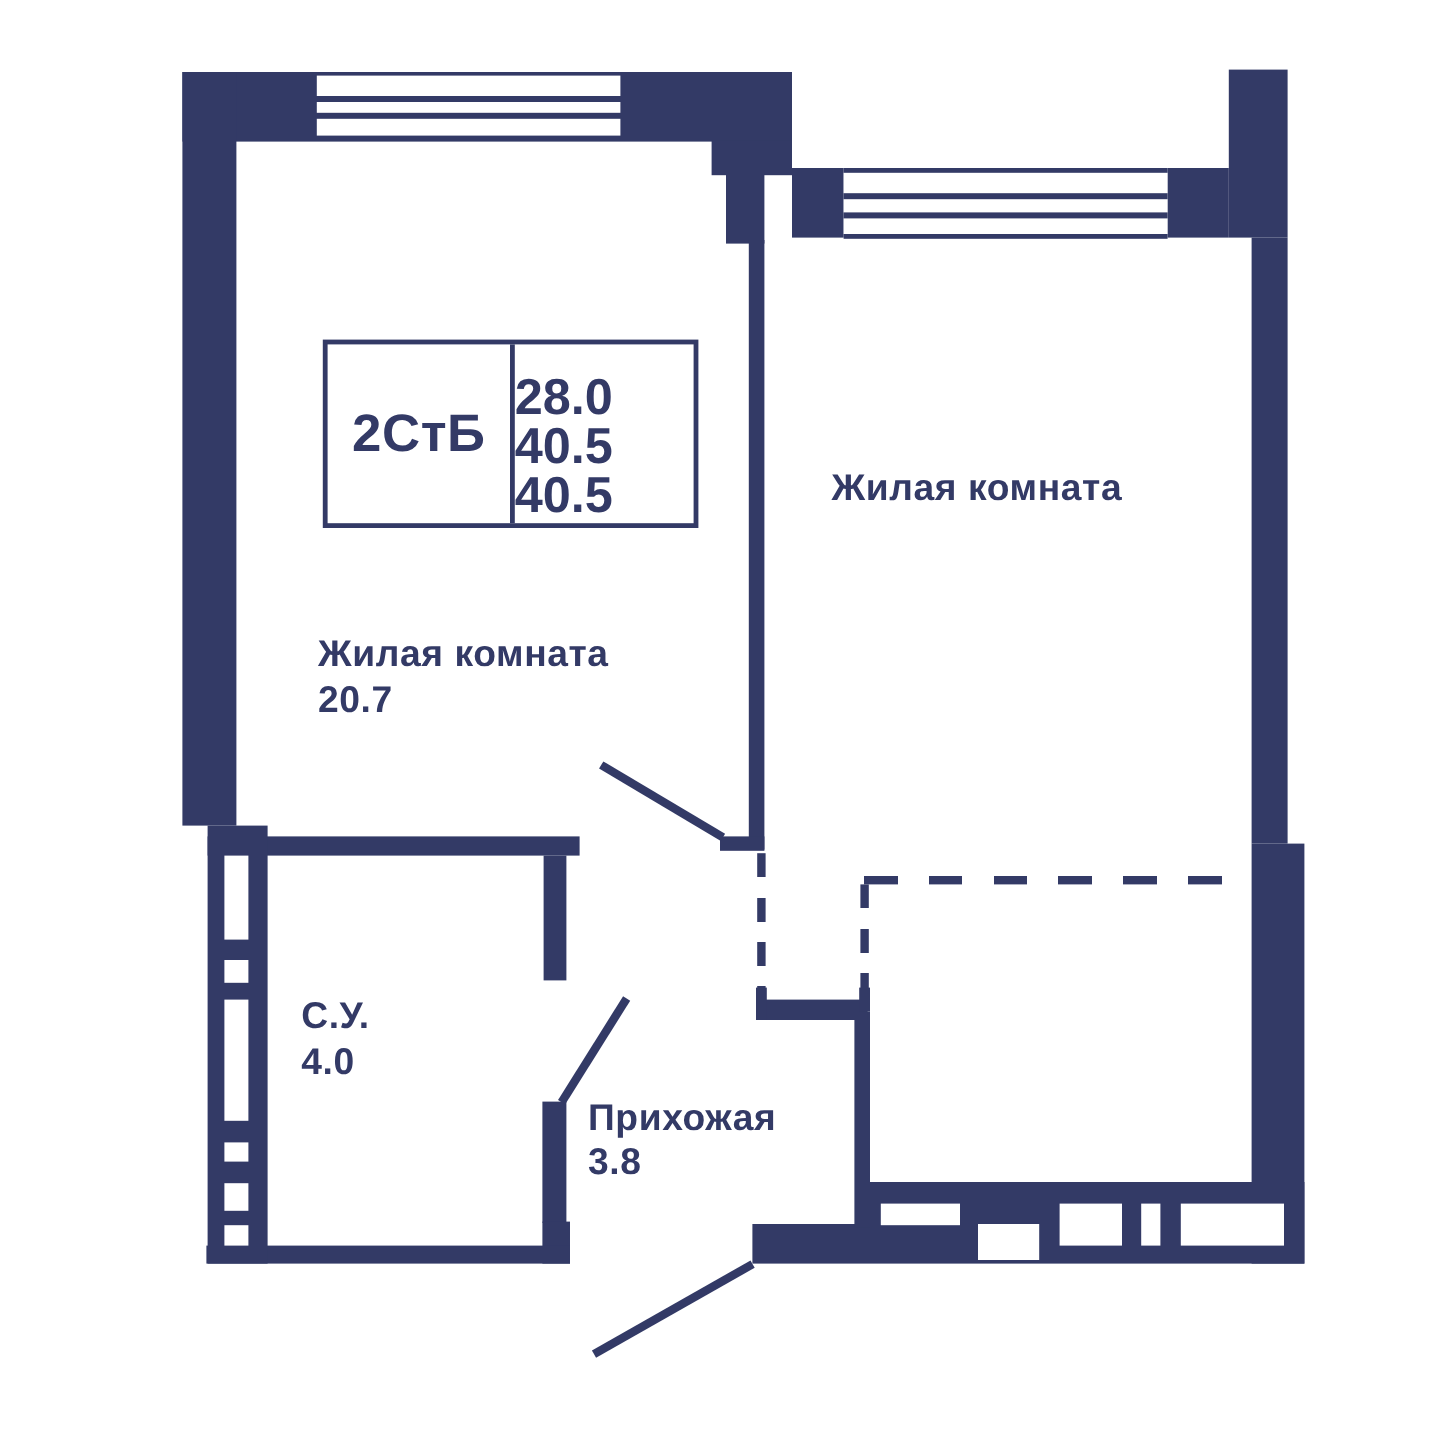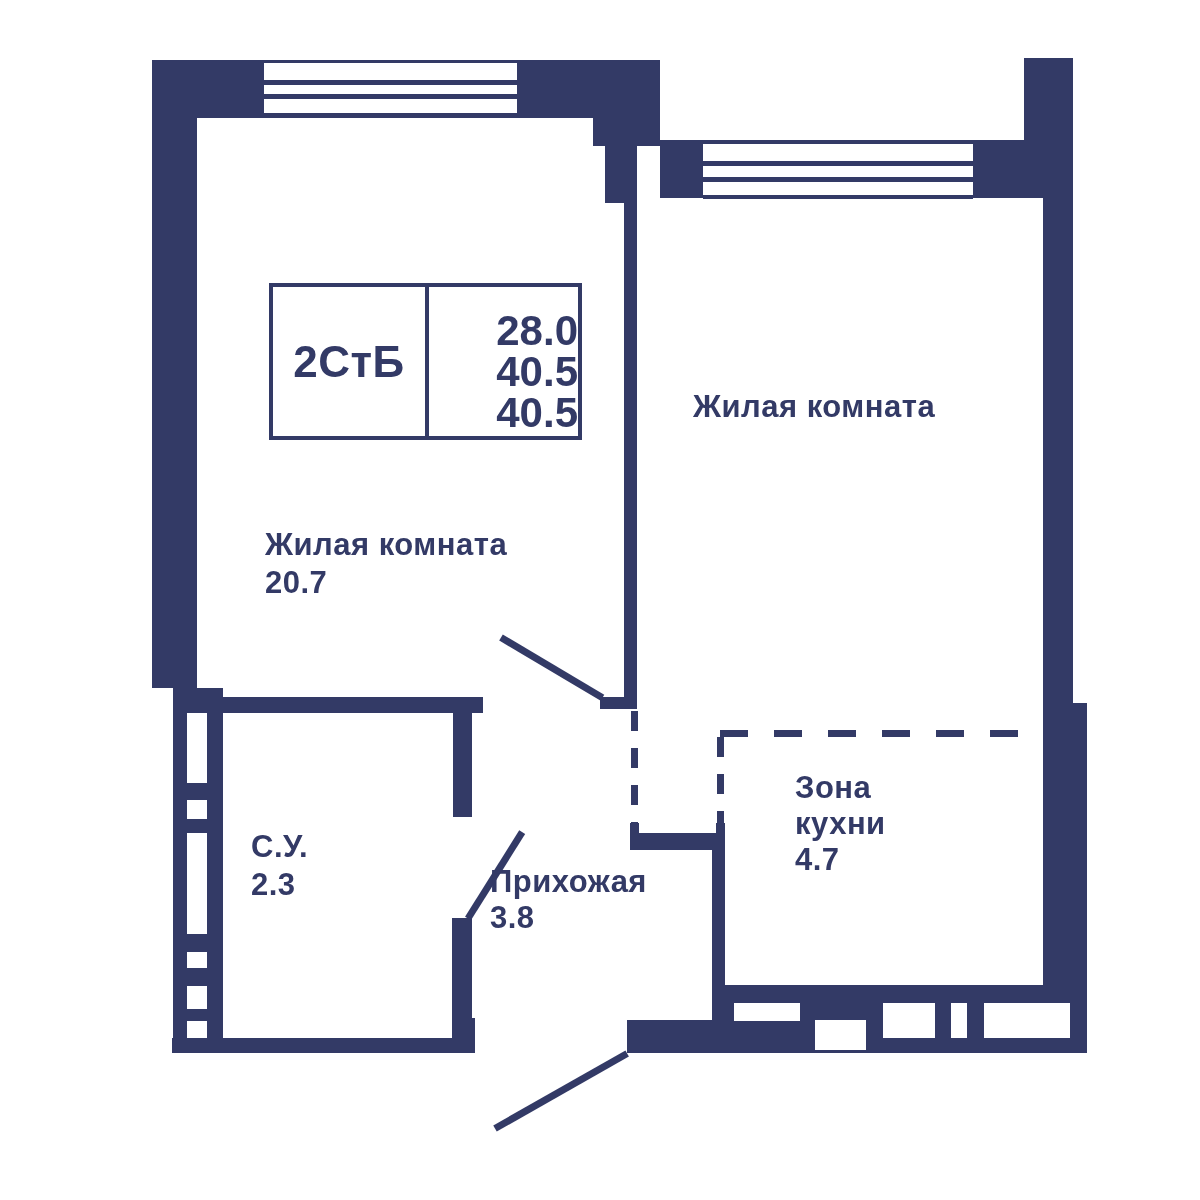--- a/index.html
+++ b/index.html
@@ -21,21 +21,21 @@
     position:absolute;left:269px;top:283px;width:313px;height:157px;
     border:4px solid var(--wall-color,#333a66);box-sizing:border-box;background:var(--bg-color,#ffffff);
     display:flex;align-items:stretch;
   }
   .info-box .cell-type{
     width:156px;display:flex;align-items:center;justify-content:center;
     border-right:4px solid var(--wall-color,#333a66);box-sizing:border-box;
     font-size:44px;font-weight:600;letter-spacing:.5px;
   }
   .info-box .cell-areas{
-    flex:1;display:flex;flex-direction:column;align-items:flex-end;justify-content:center;
+    flex:1;display:flex;flex-direction:column;align-items:flex-start;justify-content:center;
     font-size:42px;line-height:41px;font-weight:600;margin-top:20px;
   }
 </style>
 </head>
 <body>
 
 <div class="canvas">
 
   <div class="w" style="left:152px;top:60px;width:508px;height:58px;"></div>
   <div class="w" style="left:152px;top:60px;width:45px;height:628px;"></div>
@@ -102,29 +102,24 @@
 
   <div class="room-label" style="left:265px;top:526px;width:320px;">
     <span>Жилая комната</span>
     <span class="area">20.7</span>
   </div>
 
   <div class="room-label" style="left:693px;top:388px;width:320px;">
     <span>Жилая комната</span>
   </div>
 
-  <div class="room-label kitchen-label" style="left:795px;top:770px;width:200px;">
-    <span>Зона</span>
-    <span class="area">кухни</span>
-    <span class="area">4.7</span>
-  </div>
 
   <div class="room-label" style="left:251px;top:828px;width:160px;">
     <span>С.У.</span>
-    <span class="area">2.3</span>
+    <span class="area">4.0</span>
   </div>
 
-  <div class="room-label hall-label" style="left:490px;top:864px;width:220px;">
+  <div class="room-label hall-label" style="left:490px;top:914px;width:220px;">
     <span>Прихожая</span>
     <span class="area">3.8</span>
   </div>
 
 </div>
 
 </body></html>

